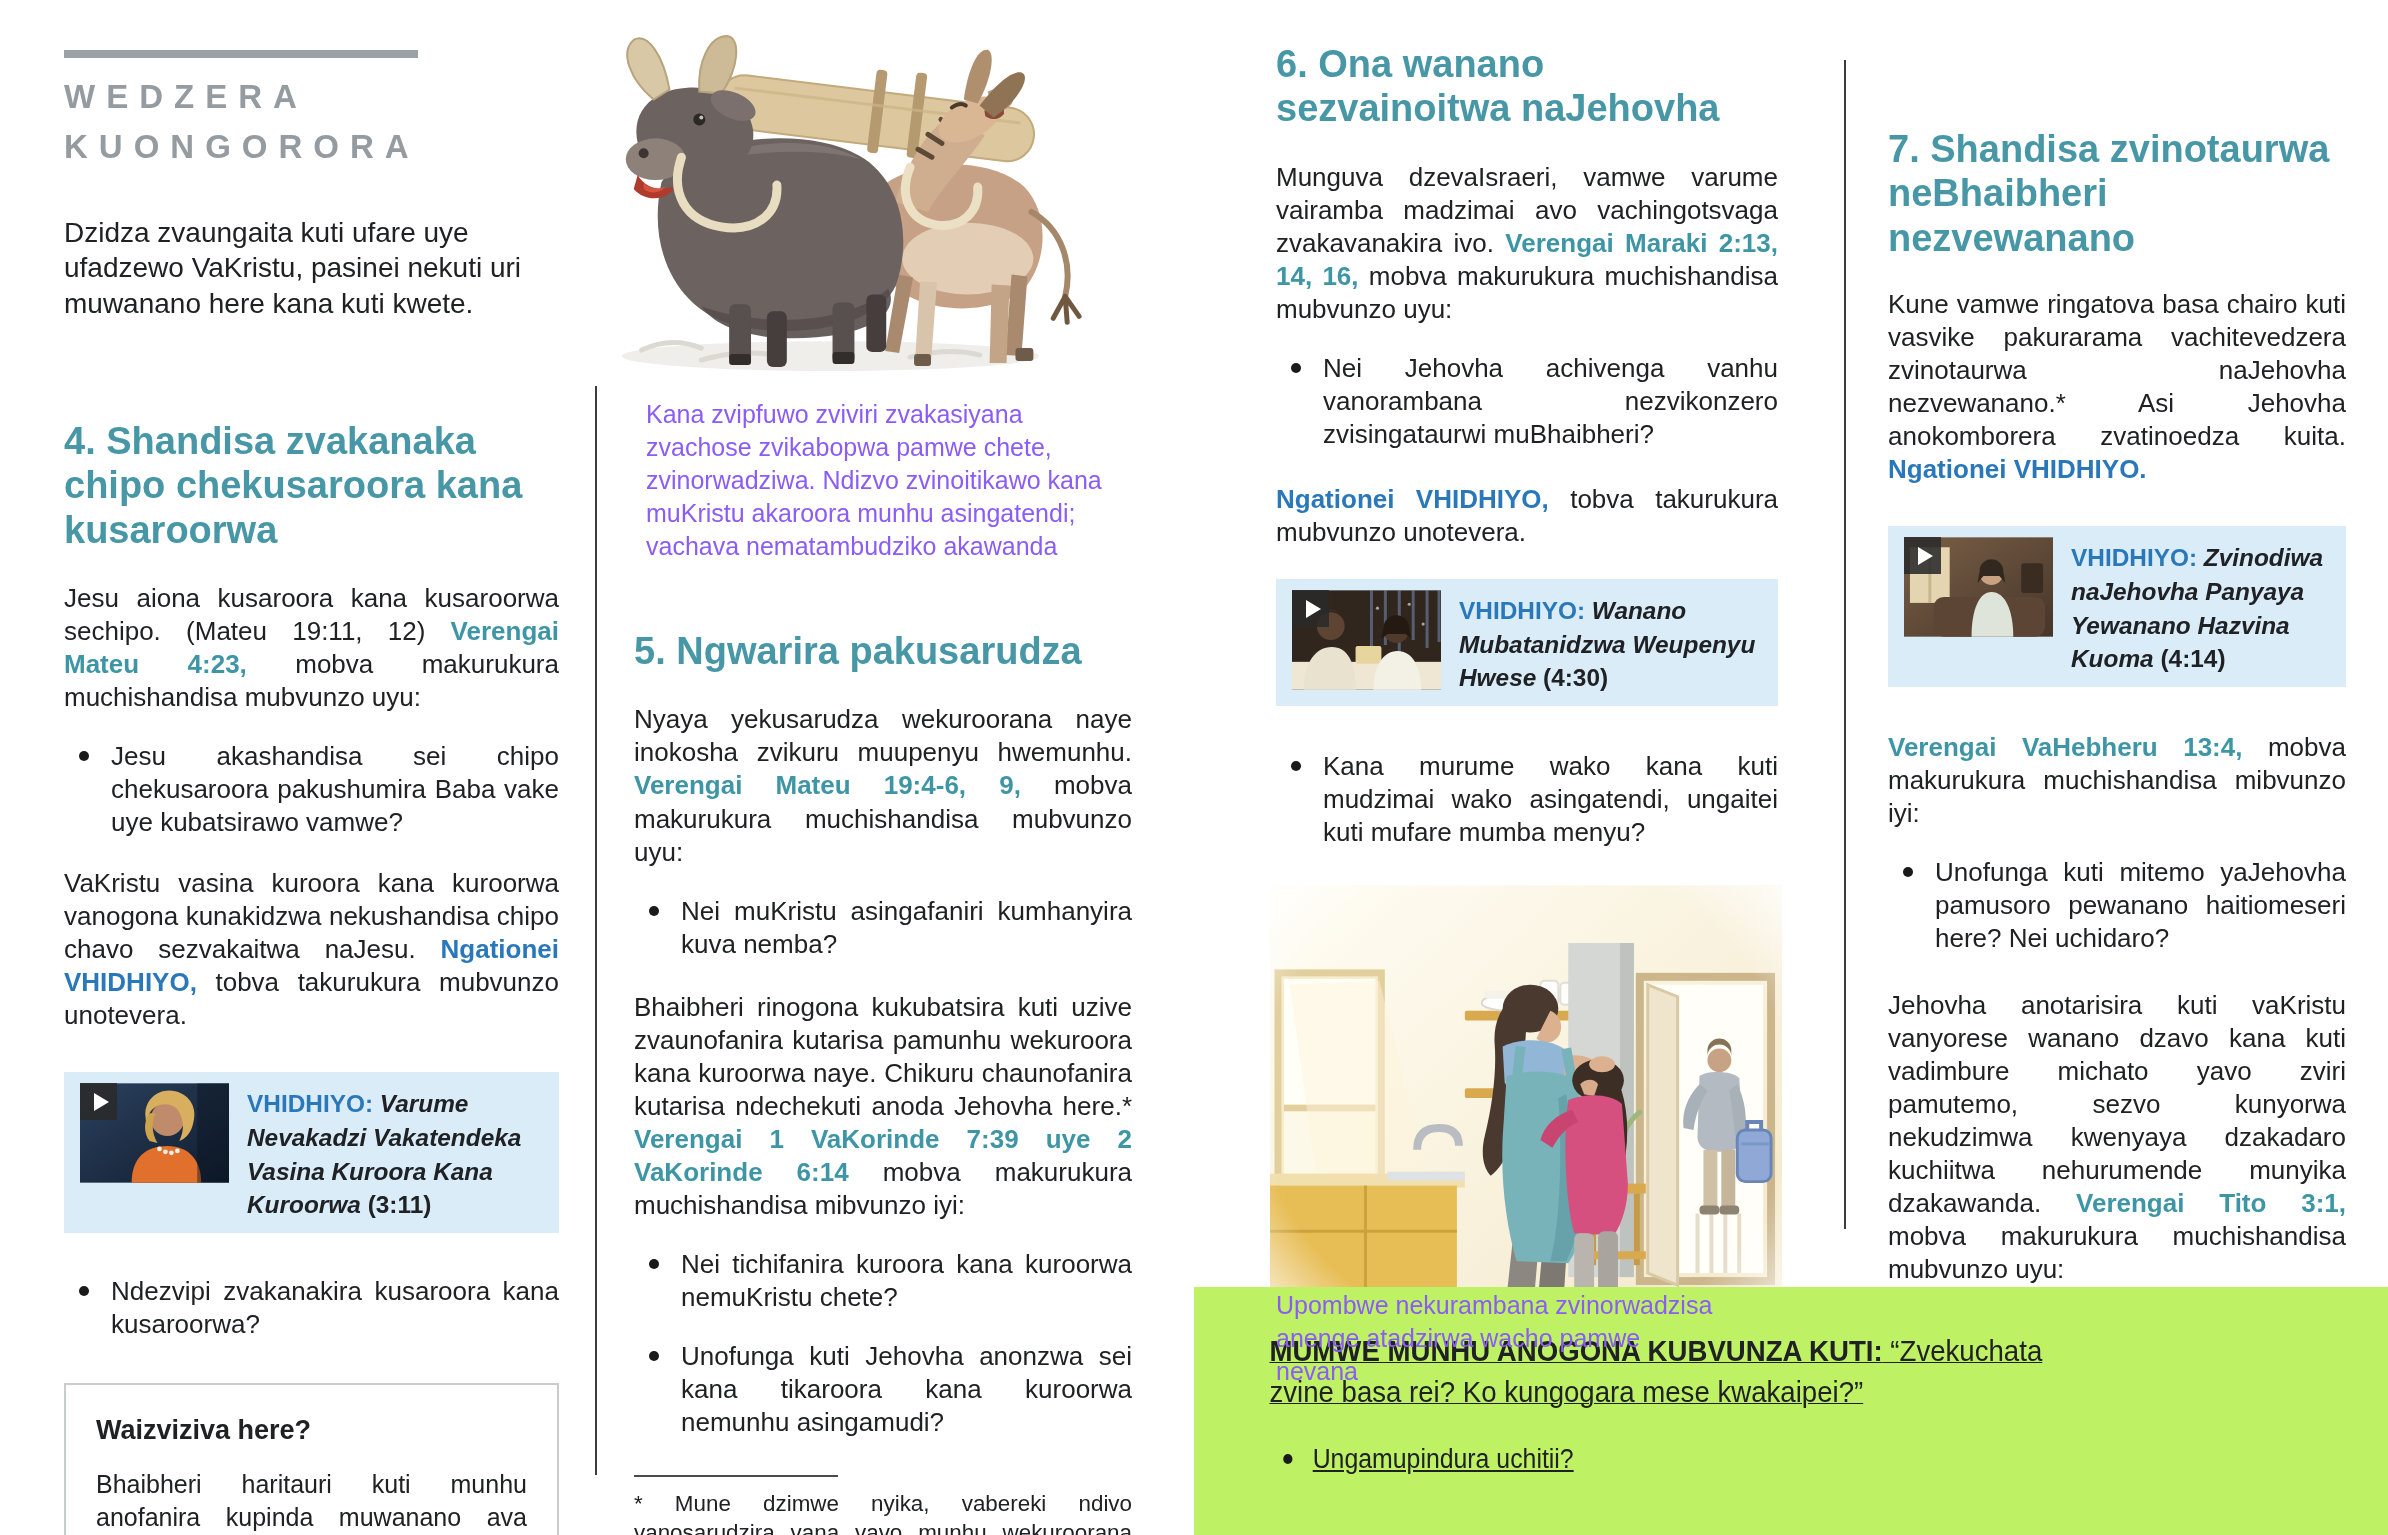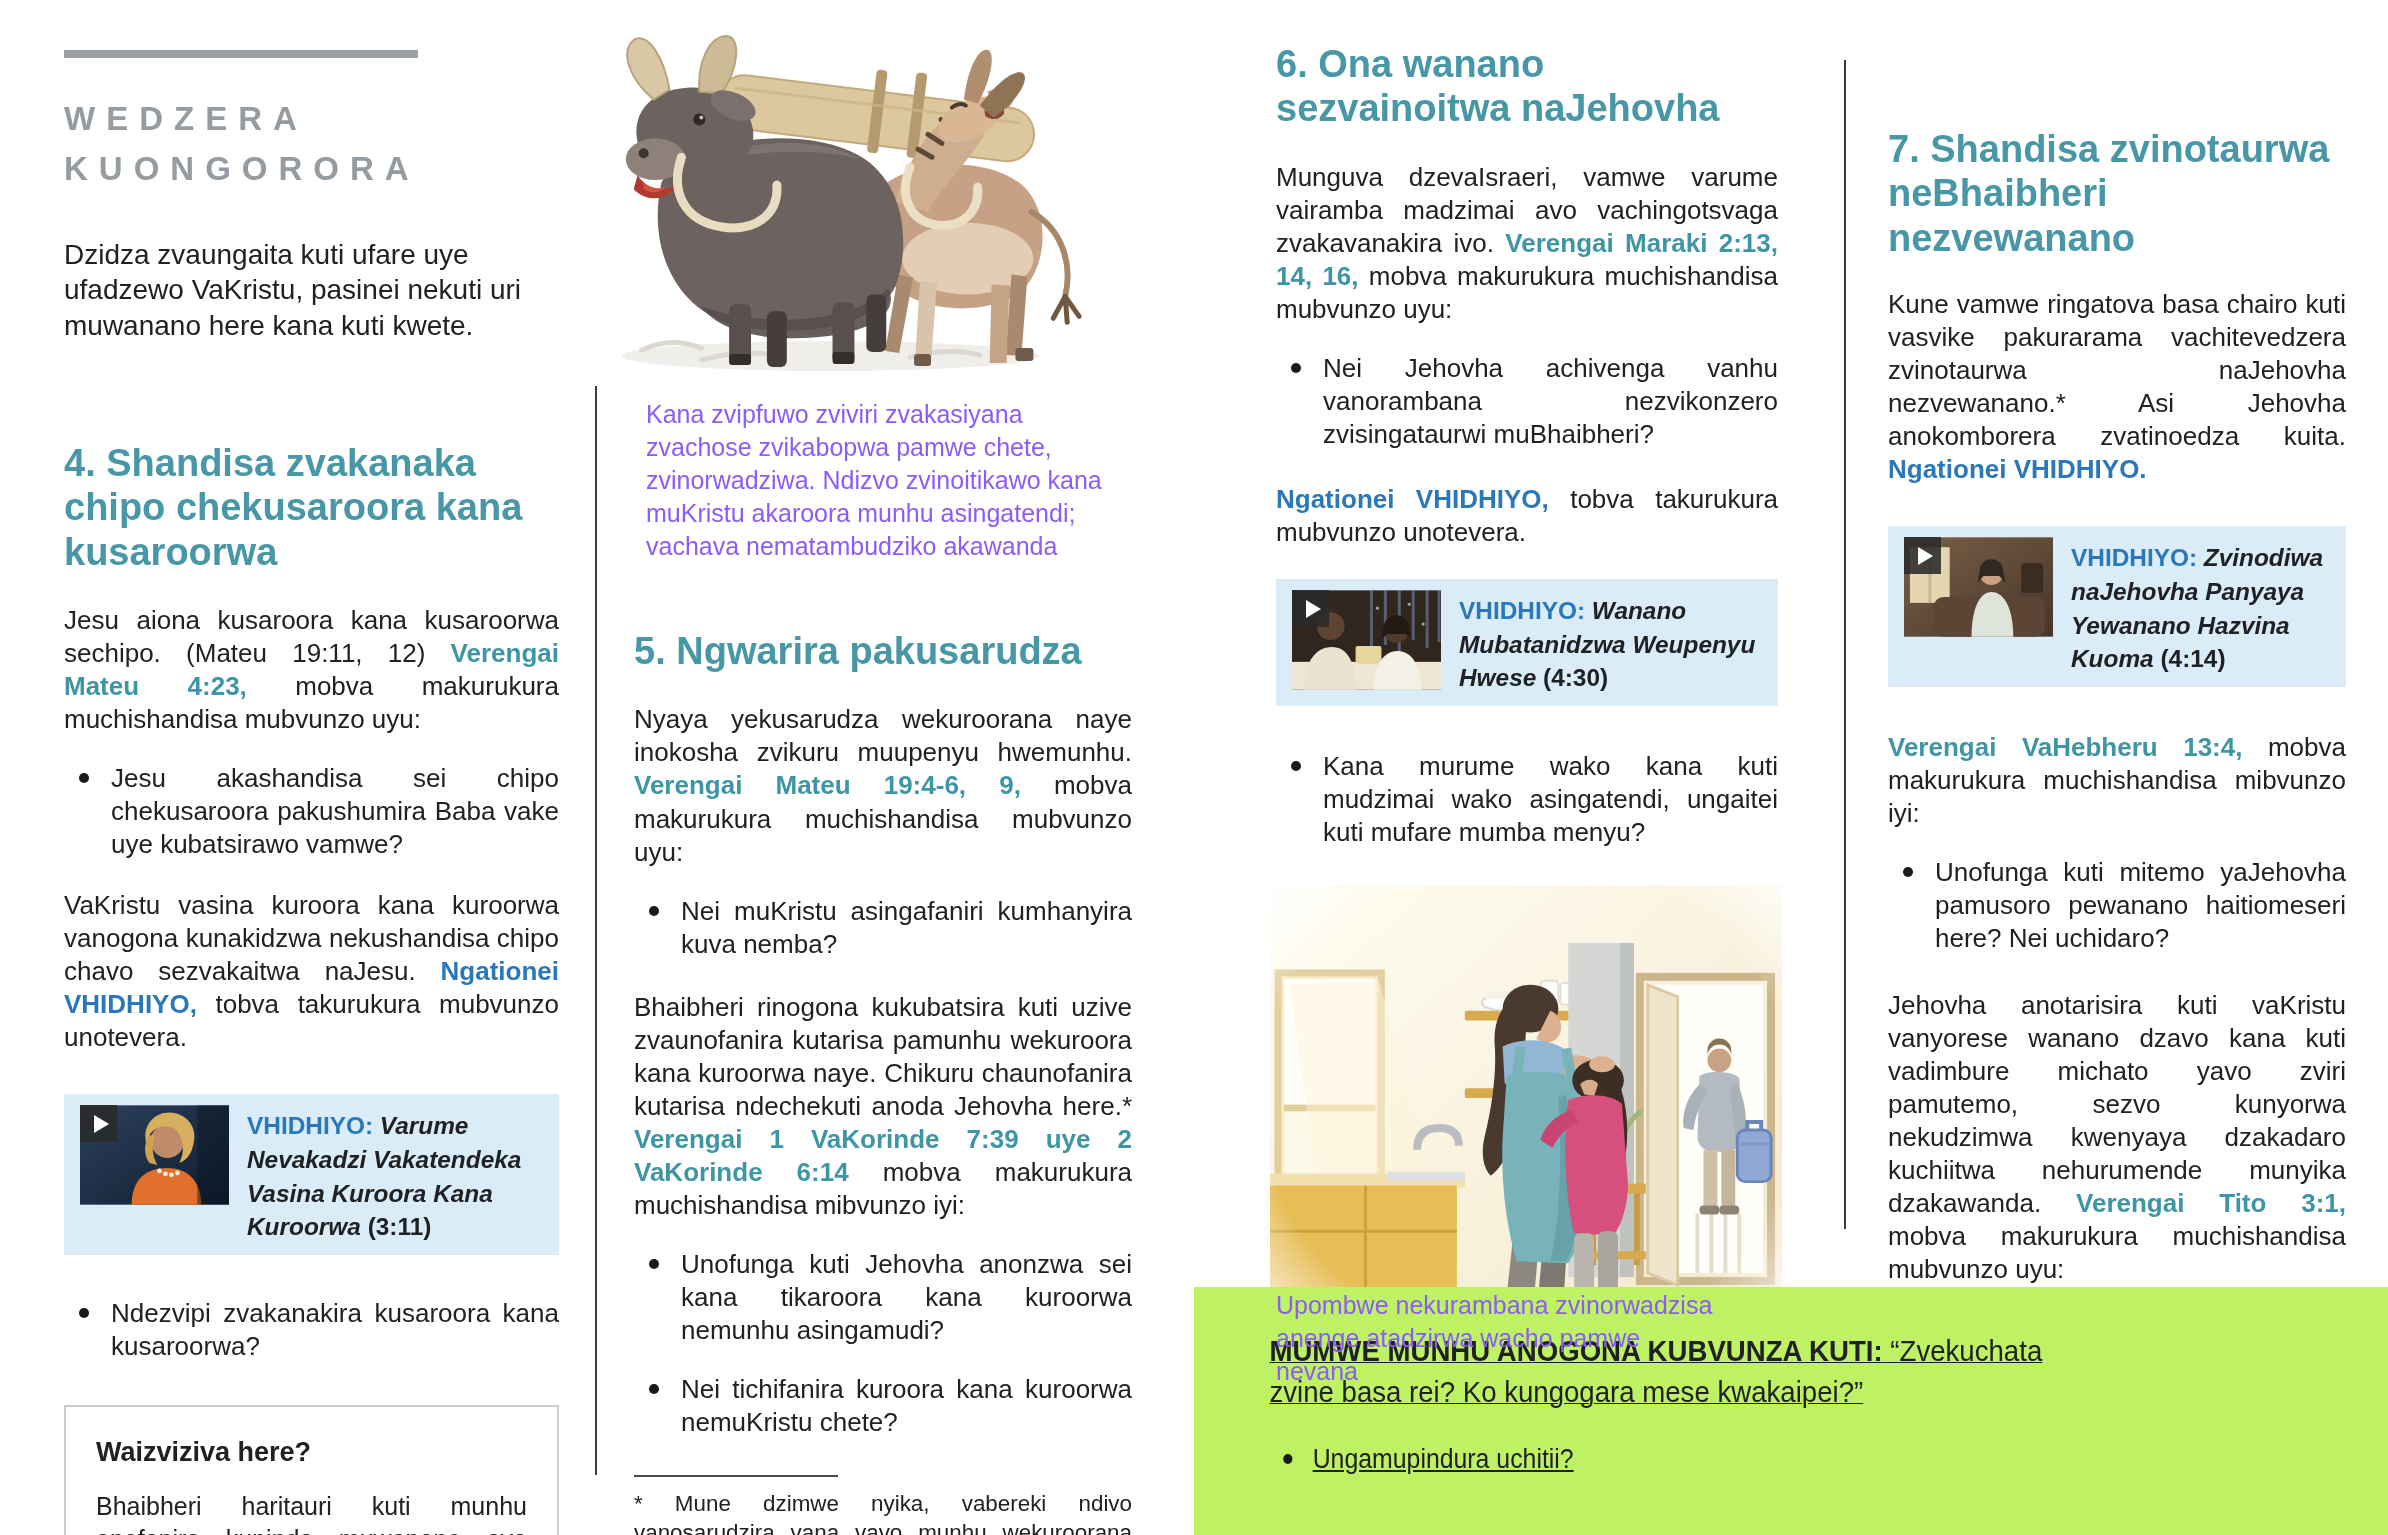--- a/index.html
+++ b/index.html
@@ -8,21 +8,21 @@
     position:relative; background:#ffffff; color:#202124;
     font-family:"Liberation Sans", sans-serif; overflow:hidden;
   }
   .col { position:absolute; }
   #col1 { left:64px;  top:50px;  width:495px; }
   #col2 { left:634px; top:8px;   width:498px; }
   #col3 { left:1276px;top:42px;  width:502px; }
   #col4 { left:1888px;top:127px; width:458px; }
 
   .kicker-rule { width:354px; height:8px; background:#9aa1a7; }
-  .kicker { margin-top:36px; color:#959ca1; font-weight:bold; font-size:33px;
+  .kicker { margin-top:14px; color:#959ca1; font-weight:bold; font-size:33px;
             letter-spacing:11px; line-height:1.5; }
   .intro { margin-top:44px; font-size:28px; line-height:1.26; }
 
   .h { color:#4797a6; font-size:38px; font-weight:bold; line-height:1.17; }
   .mt-xl { margin-top:98px; } .mt-md { margin-top:30px; }
   .p { font-size:26px; line-height:1.27; text-align:justify; }
   .tl { color:#3d95a5; font-weight:bold; }
   .bl { color:#2a78ba; font-weight:bold; }
 
   .bullet { position:relative; padding-left:47px; margin-top:26px;
@@ -180,22 +180,22 @@
   <div class="caption oxen-caption">Kana zvipfuwo zviviri zvakasiyana zvachose zvikabopwa pamwe chete, zvinorwadziwa. Ndizvo zvinoitikawo kana muKristu akaroora munhu asingatendi; vachava nematambudziko akawanda</div>
 
   <div class="h" style="margin-top:66px;">5. Ngwarira pakusarudza</div>
 
   <div class="p mt-md"><span>Nyaya yekusarudza wekuroorana naye inokosha zvikuru muupenyu hwemunhu. </span><span class="tl">Verengai Mateu 19:4-6, 9,</span><span> mobva makurukura muchishandisa mubvunzo uyu:</span></div>
 
   <div class="bullet">Nei muKristu asingafaniri kumhanyira kuva nemba?</div>
 
   <div class="p" style="margin-top:30px;"><span>Bhaibheri rinogona kukubatsira kuti uzive zvaunofanira kutarisa pamunhu wekuroora kana kuroorwa naye. Chikuru chaunofanira kutarisa ndechekuti anoda Jehovha here.* </span><span class="tl">Verengai 1 VaKorinde 7:39 uye 2 VaKorinde 6:14</span><span> mobva makurukura muchishandisa mibvunzo iyi:</span></div>
 
+  <div class="bullet">Nei tichifanira kuroora kana kuroorwa nemuKristu chete?</div>
   <div class="bullet">Unofunga kuti Jehovha anonzwa sei kana tikaroora kana kuroorwa nemunhu asingamudi?</div>
-  <div class="bullet">Nei tichifanira kuroora kana kuroorwa nemuKristu chete?</div>
 
   <div class="fn-rule"></div>
   <div class="footnote">* Mune dzimwe nyika, vabereki ndivo vanosarudzira vana vavo munhu wekuroorana naye. Pakadaro vabereki havafaniri kuisa pfungwa dzavo pakuti munhu wacho ane mari kana kuti ane mukurumbira here, asi vanofanira kutarisa kuti anoda Jehovha here.</div>
 </div>
 
 <div class="col" id="col3">
   <div class="h">6. Ona wanano sezvainoitwa naJehovha</div>
 
   <div class="p mt-md"><span>Munguva dzevaIsraeri, vamwe varume vairamba madzimai avo vachingotsvaga zvakavanakira ivo. </span><span class="tl">Verengai Maraki 2:13, 14, 16,</span><span> mobva makurukura muchishandisa mubvunzo uyu:</span></div>
 

